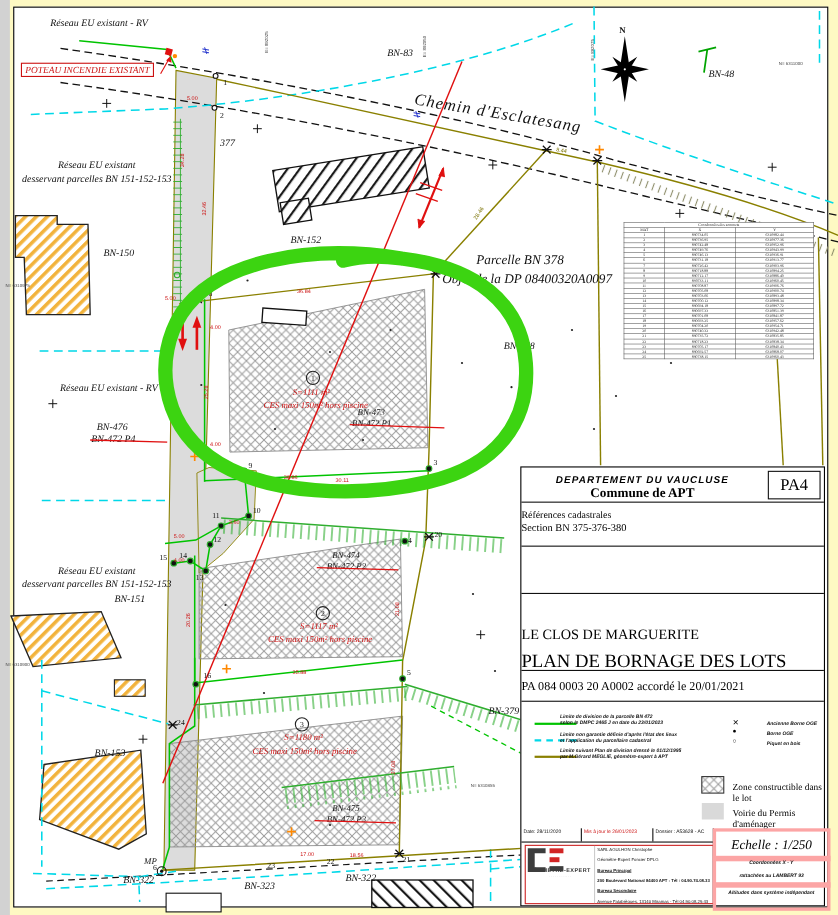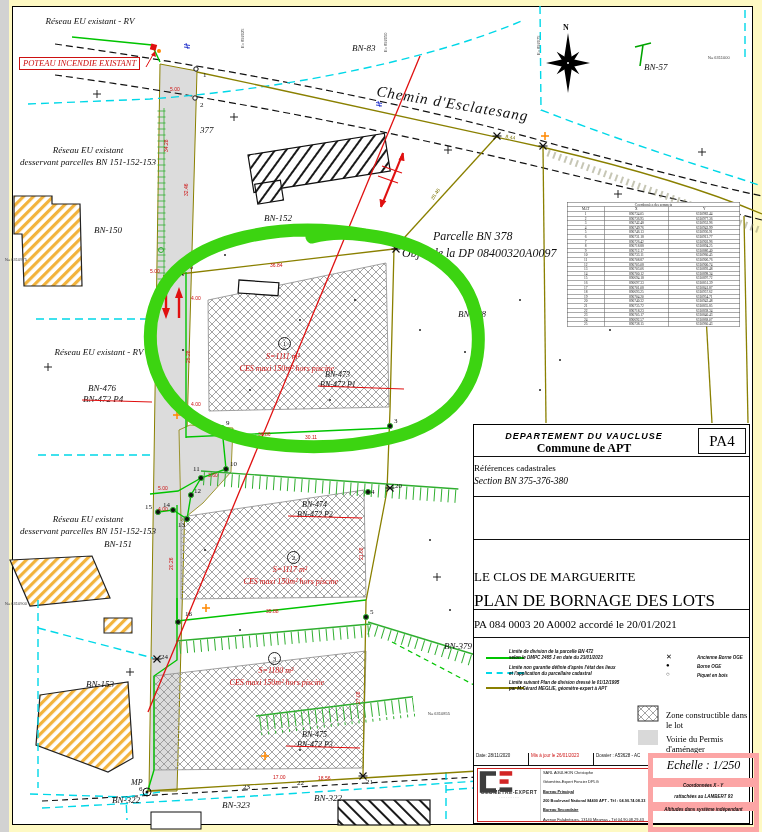--- a/index.html
+++ b/index.html
@@ -54,22 +54,22 @@
   .card-logo{width:62px;border-right:1px solid #ccc;display:flex;flex-direction:column;
              align-items:center;justify-content:center;gap:1px;}
   .card-name{font-family:"Liberation Sans",sans-serif;font-weight:bold;font-size:5px;
              letter-spacing:.4px;color:#333;}
   .card-tag{font-size:6px;transform:scale(.5);transform-origin:center top;color:#999;}
   .card-lines{flex:1;padding:1px 0 0 2px;overflow:hidden;}
   .cl{font-family:"Liberation Sans",sans-serif;font-size:7.8px;transform:scale(.5);
       transform-origin:0 0;white-space:nowrap;line-height:1.2;width:200%;color:#111;}
   .cl.u{text-decoration:underline;font-weight:bold;}
   .cl.b{font-weight:bold;}
-  .sbox{position:absolute;left:174px;width:101px;border:5px solid #fca5a5;display:flex;
-        flex-direction:column;align-items:center;justify-content:flex-start;}
+  .sbox{position:absolute;left:174px;width:101px;border:3px solid #fca5a5;display:flex;
+        flex-direction:column;align-items:center;justify-content:center;}
   .datebar{position:absolute;left:0;top:328px;width:175px;height:12px;display:flex;
            border-bottom:1px solid #111;}
   .datebar>div{border-right:1px solid #111;display:flex;align-items:center;padding-left:2px;}
 </style>
 </head>
 <body>
 
 <div class="page">
  <div class="map"></div>
 
@@ -296,21 +296,21 @@
     <path d="M0,-30 L4,-4 L22,0 L4,4 L0,30 L-4,4 L-22,0 L-4,-4 Z" fill="#000"></path>
     <path d="M0,-16 L3,-3 L16,0 L3,3 L0,16 L-3,3 L-16,0 L-3,-3 Z" fill="#000" transform="rotate(45)"></path>
     <circle r="1" fill="#fff"></circle>
   </g>
  </svg>
 
  <div class="labels">
   <span class="lbl s9 ctr" style="left:90px;top:17px">Réseau EU existant - RV</span>
   <span class="lbl poteau" style="left:19px;top:57px">POTEAU INCENDIE EXISTANT</span>
   <span class="lbl s9" style="left:352px;top:44px">BN-83</span>
-  <span class="lbl s9" style="left:644px;top:63px">BN-57</span>
+  <span class="lbl s9" style="left:644px;top:63px">BN-48</span>
   <span class="lbl s15 rot" style="left:378px;top:84px;letter-spacing:1px;transform:rotate(9.5deg)">Chemin d'Esclatesang</span>
   <span class="lbl s9" style="left:200px;top:126px">377</span>
   <span class="lbl s9 ctr" style="left:88px;top:146px">Réseau EU existant</span>
   <span class="lbl s9 ctr" style="left:88px;top:158px">desservant  parcelles BN 151-152-153</span>
   <span class="lbl s9" style="left:94px;top:226px">BN-150</span>
   <span class="lbl s9" style="left:264px;top:214px">BN-152</span>
   <span class="lbl s12" style="left:433px;top:230px">Parcelle BN 378</span>
   <span class="lbl s12" style="left:402px;top:247px">Objet de la DP 08400320A0097</span>
   <span class="lbl s9" style="left:458px;top:310px">BN-378</span>
 
@@ -553,21 +553,21 @@
   </g>
   <path d="M365,235 C280,221 196,238 165,285 C140,325 146,382 190,415 C240,452 330,452 390,438 C450,424 482,385 478,330 C474,275 432,243 365,235 C344,232 326,233 312,237" fill="none" stroke="#3cd411" stroke-width="13" stroke-linecap="round" stroke-linejoin="round"></path>
  </svg>
 
  <div class="tb">
   <div class="abs tb-dept tb-c" style="top:6px">DEPARTEMENT  DU  VAUCLUSE</div>
   <div class="abs tb-com tb-c" style="top:16px">Commune de APT</div>
   <div class="pa4">PA4</div>
   <div class="hr" style="top:31px"></div>
   <div class="abs tb-cc" style="top:38px;font-size:9px">Références cadastrales</div>
-  <div class="abs tb-cc" style="top:51px;font-size:9.5px;font-style:italic">Section BN 375-376-380</div>
+  <div class="abs tb-cc" style="top:51px;font-size:9.5px;">Section BN 375-376-380</div>
   <div class="hr" style="top:71px"></div>
   <div class="hr" style="top:114px"></div>
   <div class="abs tb-cc" style="top:144px;font-size:13px">LE CLOS DE MARGUERITE</div>
   <div class="abs tb-cc" style="top:166px;font-size:17px">PLAN DE BORNAGE DES LOTS</div>
   <div class="hr" style="top:184px"></div>
   <div class="abs tb-cc" style="top:193px;font-size:11px">PA 084 0003 20 A0002 accordé le 20/01/2021</div>
   <div class="hr" style="top:212px"></div>
 
   <div class="abs swl" style="left:12px;top:232px;border-top:2px solid #00c400"></div>
   <div class="abs leg-txt" style="left:35px;top:224px">

